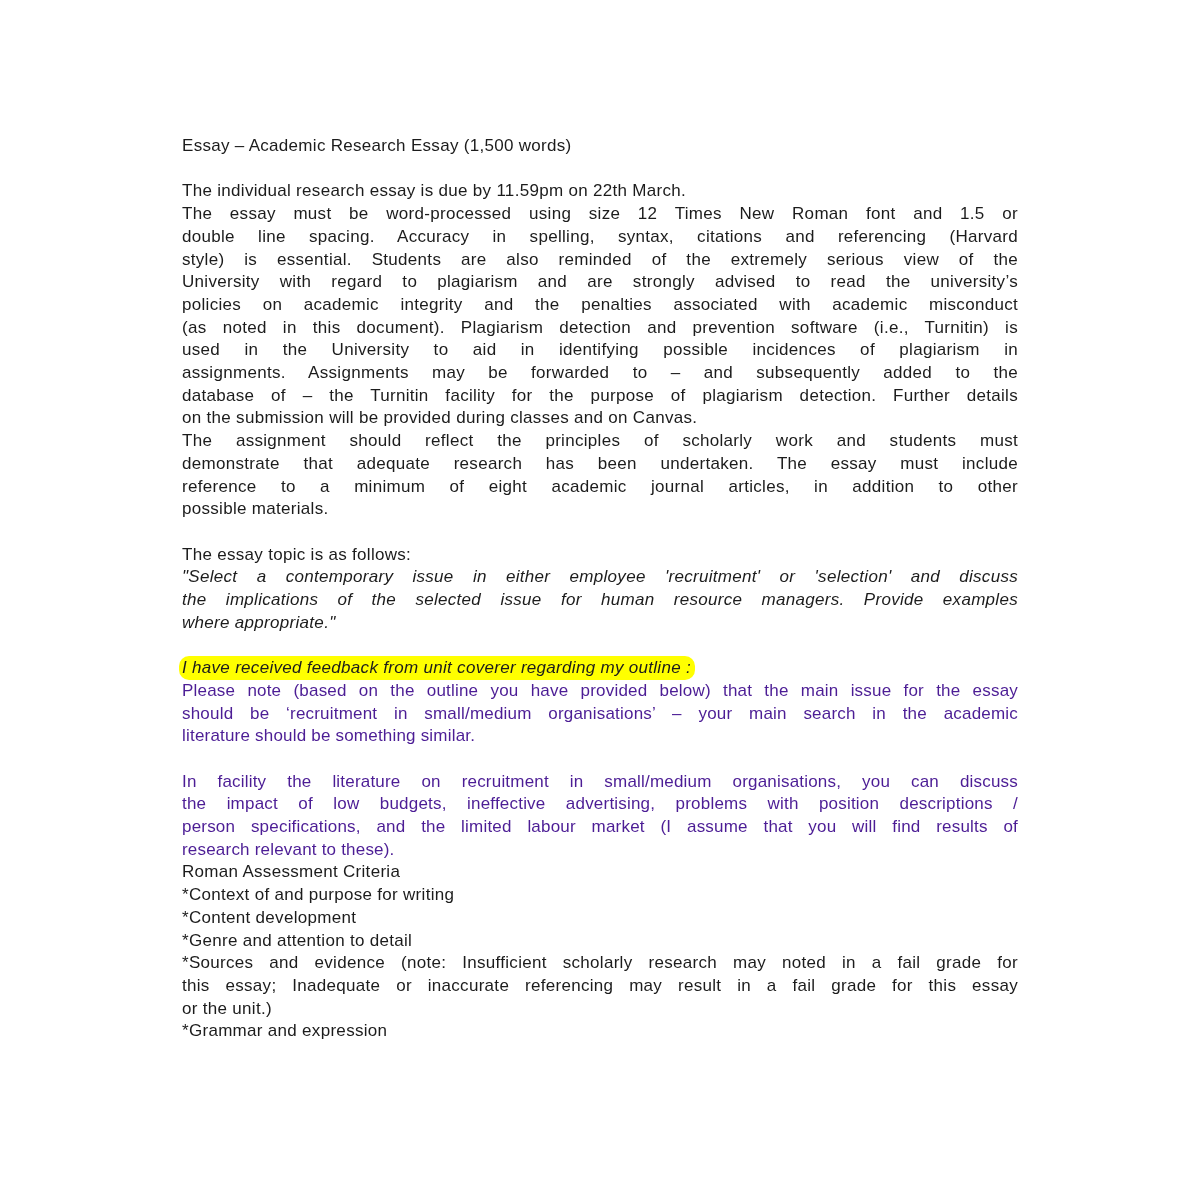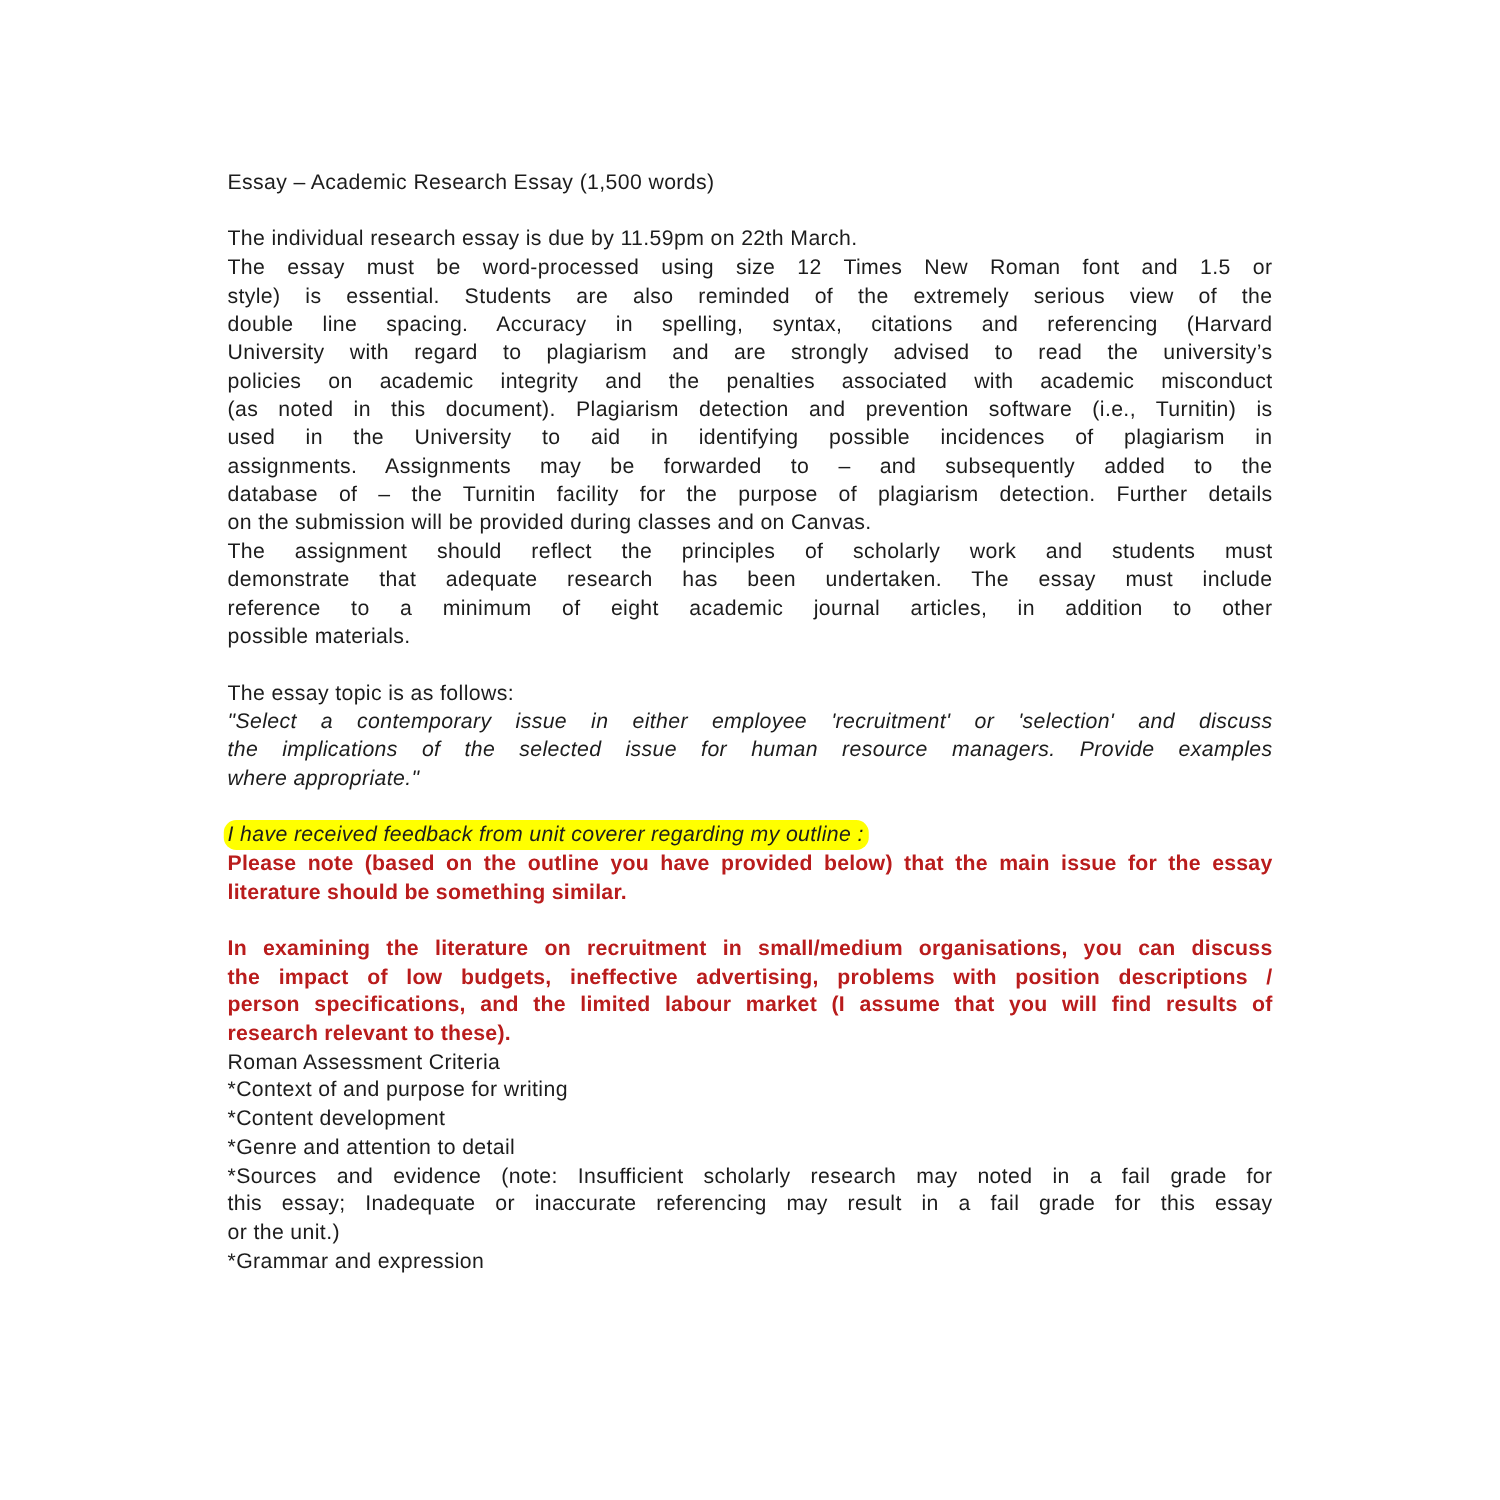--- a/index.html
+++ b/index.html
@@ -22,42 +22,42 @@
     letter-spacing: 0.3px;
     margin-top: 31px;
   }
   .para { margin: 0; }
   .gap-after { margin-bottom: 22.7px; }
   
   .tl { text-align: justify; text-align-last: justify; }
   .tl.last { text-align-last: left; }
   .bold { font-weight: normal; }
   .italic { font-style: italic; }
-  .red { color: #b91c1c; letter-spacing: 0.2px; font-weight: bold; }
+  .red { color: #4c1d95; letter-spacing: 0.2px; }
   .hl {
     background: #ffff00;
     font-style: italic;
     padding: 2px 4px 3px 3px;
     margin-left: -3px;
     border-radius: 10px;
   }
 </style>
 </head>
 <body>
 
 <div class="page">
 
   <p class="para gap-after">Essay – Academic Research Essay (1,500 words)</p>
 
   <p class="para">The individual research essay is due by 11.59pm on 22th March.</p>
 
   <div class="para">
       <div class="tl">The essay must be word-processed using size 12 Times New Roman font and 1.5 or</div>
+      <div class="tl">double line spacing. Accuracy in spelling, syntax, citations and referencing (Harvard</div>
       <div class="tl">style) is essential. Students are also reminded of the extremely serious view of the</div>
-      <div class="tl">double line spacing. Accuracy in spelling, syntax, citations and referencing (Harvard</div>
       <div class="tl">University with regard to plagiarism and are strongly advised to read the university’s</div>
       <div class="tl">policies on academic integrity and the penalties associated with academic misconduct</div>
       <div class="tl">(as noted in this document). Plagiarism detection and prevention software (i.e., Turnitin) is</div>
       <div class="tl">used in the University to aid in identifying possible incidences of plagiarism in</div>
       <div class="tl">assignments. Assignments may be forwarded to – and subsequently added to the</div>
       <div class="tl">database of – the Turnitin facility for the purpose of plagiarism detection. Further details</div>
       <div class="tl last">on the submission will be provided during classes and on Canvas.</div>
     </div>
 
   <div class="para gap-after">
@@ -72,25 +72,26 @@
   <div class="para italic gap-after">
       <div class="tl">"Select a contemporary issue in either employee 'recruitment' or 'selection' and discuss</div>
       <div class="tl">the implications of the selected issue for human resource managers.  Provide examples</div>
       <div class="tl last">where appropriate."</div>
     </div>
 
   <p class="para"><span class="hl">I have received feedback from unit coverer regarding my outline :</span></p>
 
   <div class="para red gap-after">
       <div class="tl">Please note (based on the outline you have provided below) that the main issue for the essay</div>
+      <div class="tl">should be ‘recruitment in small/medium organisations’ – your main search in the academic</div>
       <div class="tl last">literature should be something similar.</div>
     </div>
 
   <div class="para red">
-      <div class="tl">In examining the literature on recruitment in small/medium organisations, you can discuss</div>
+      <div class="tl">In facility the literature on recruitment in small/medium organisations, you can discuss</div>
       <div class="tl">the impact of low budgets, ineffective advertising, problems with position descriptions /</div>
       <div class="tl">person specifications, and the limited labour market (I assume that you will find results of</div>
       <div class="tl last">research relevant to these).</div>
     </div>
 
 
   <div>
     <p class="para">Roman Assessment Criteria</p>
     <div class="para">
         <div class="tl last">*Context of and purpose for writing</div>

